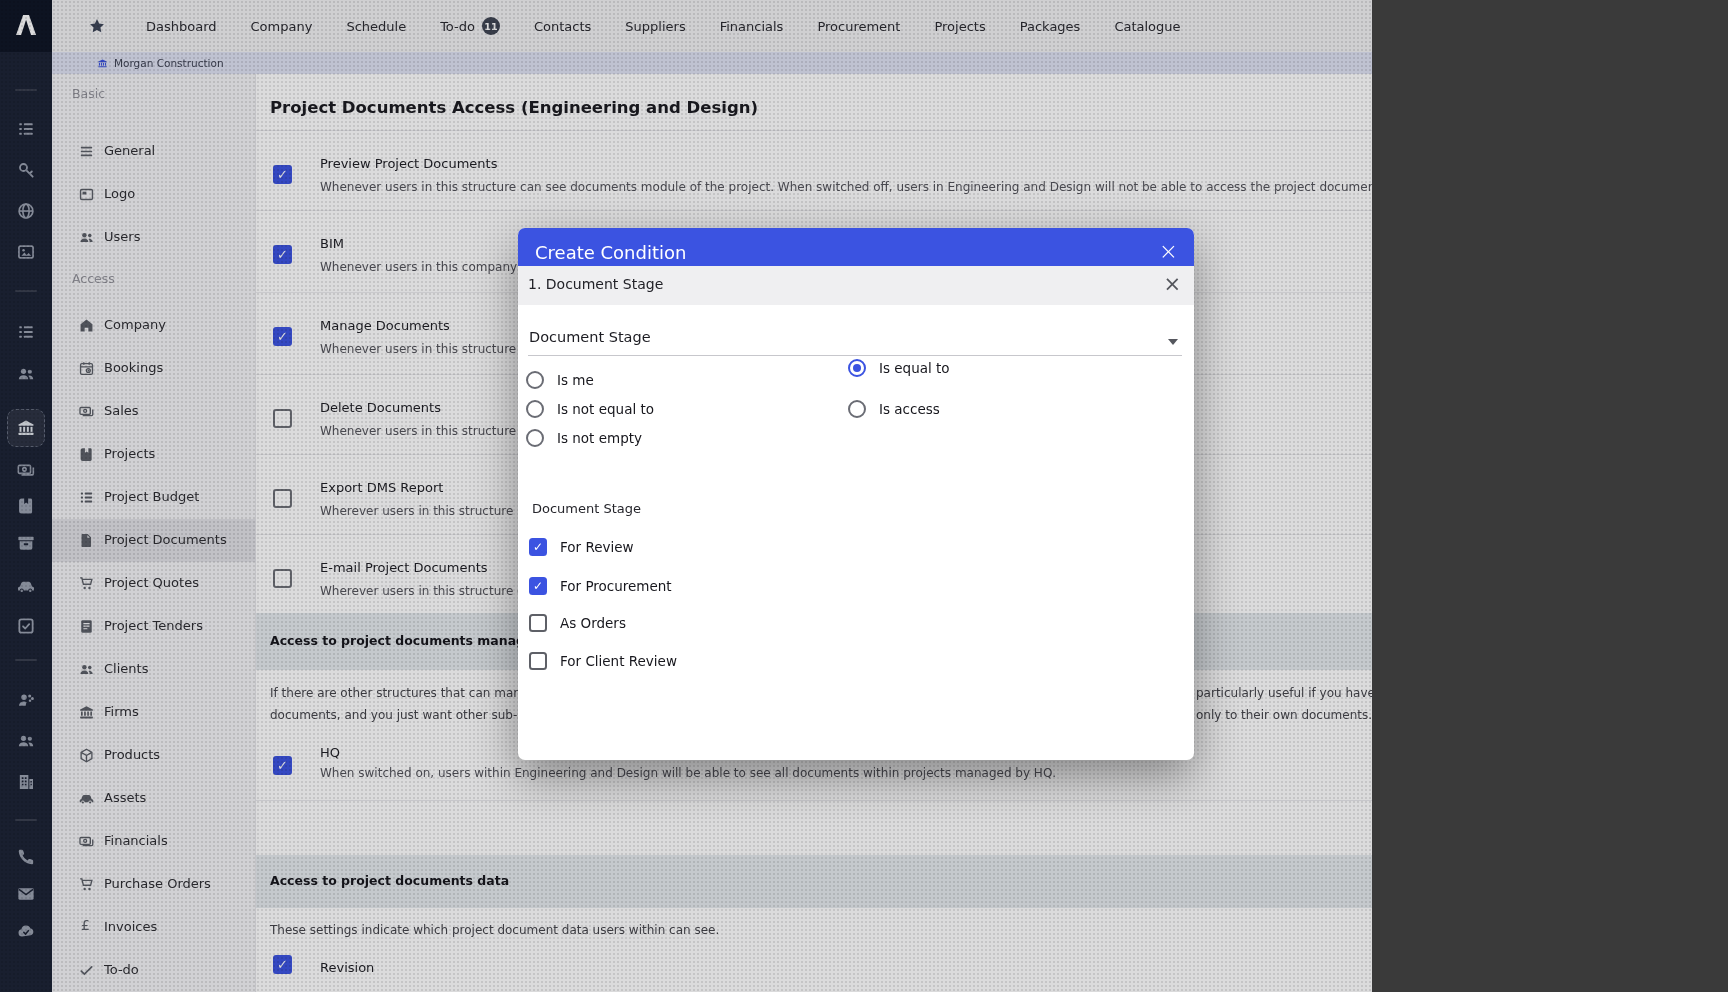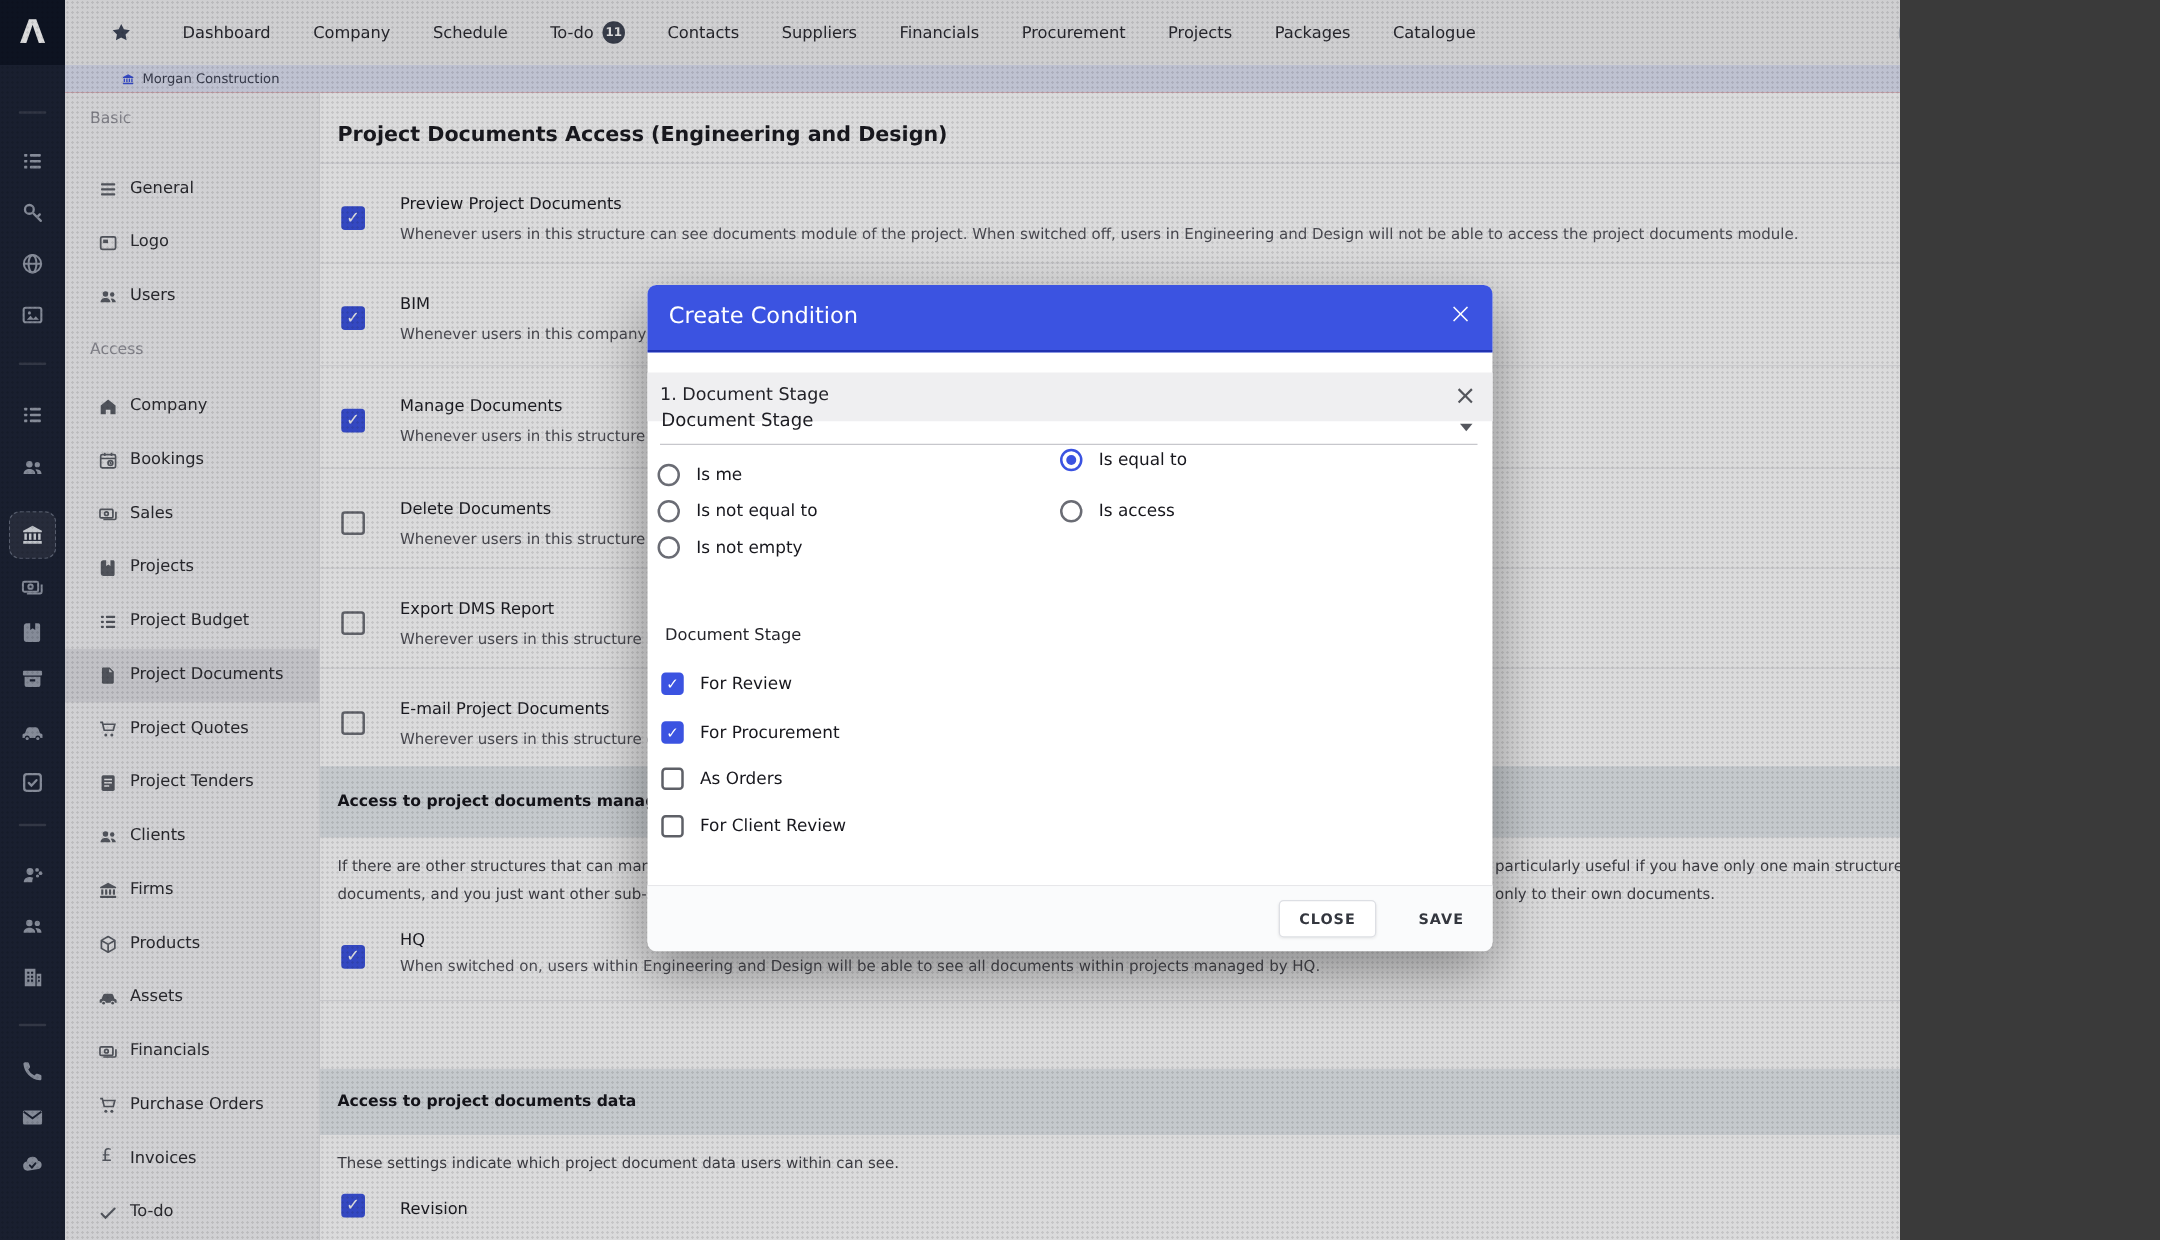--- a/index.html
+++ b/index.html
@@ -1,16 +1,16 @@
 <!DOCTYPE html>
 <html><head>
 <meta charset="utf-8">
 <style>
   html,body{margin:0;padding:0;background:#3a3a3a}
-  #screen{position:relative;width:1520px;height:992px;overflow:hidden;background:#ef4444;
+  #screen{position:relative;width:1372px;height:992px;overflow:hidden;background:#fdba74;
           font-family:"DejaVu Sans","Liberation Sans",sans-serif;-webkit-font-smoothing:antialiased}
   
   #rail{position:absolute;left:0;top:0;width:52px;height:992px;background:#1c2334;z-index:10}
   #logo{position:absolute;left:0;top:0;width:52px;height:52px;background:#0d1524;color:#fff;
         display:flex;align-items:center;justify-content:center;font-size:26px;font-weight:700;z-index:12}
   .rail-ic{position:absolute;left:16px;width:20px;height:20px;color:#9aa1b0;cursor:pointer}
   .rail-ic svg{width:20px;height:20px;display:block}
   .rail-div{position:absolute;left:15px;width:22px;height:2px;background:rgba(255,255,255,.13);border-radius:1px}
   .rail-sel{position:absolute;left:7px;width:38px;height:38px;border-radius:9px;box-sizing:border-box;
             background:rgba(255,255,255,.07);border:1px dashed rgba(170,180,200,.45);cursor:pointer}
@@ -63,21 +63,21 @@
   
   #backdrop{position:absolute;inset:0;z-index:40;background-color:rgba(15,16,22,.15);
             background-image:radial-gradient(rgba(0,0,0,.10) 1px, rgba(0,0,0,0) 1.15px);background-size:4px 4px}
   
   #modal{position:absolute;left:518px;top:228px;width:676px;height:532px;z-index:50;background:#fff;
          border-radius:7px;box-shadow:0 16px 45px rgba(0,0,0,.38)}
   #m-header{position:absolute;left:0;top:0;width:100%;height:54px;background:#3b53e1;border-radius:7px 7px 0 0;
             box-shadow:inset 0 -2px 0 rgba(8,20,130,.5)}
   #m-title{position:absolute;left:17px;top:14px;color:#fff;font-size:18px;font-weight:500}
   #m-close{position:absolute;right:16px;top:10px;color:#fff;font-size:23px;font-weight:300;cursor:pointer;line-height:1.2}
-  #cc-bar{position:absolute;left:0;top:70px;width:100%;height:39px;background:#efeff1}
+  #cc-bar{position:absolute;left:0;top:38px;width:100%;height:39px;background:#efeff1}
   #cc-title{position:absolute;left:10px;top:10px;font-size:14px;color:#222228}
   #cc-close{position:absolute;right:13px;top:6px;font-size:21px;color:#54565c;cursor:pointer;line-height:1.2}
   #sel-value{position:absolute;left:11px;top:101px;font-size:14.5px;color:#1c1c22;cursor:pointer}
   #sel-line{position:absolute;left:10px;right:12px;top:127px;height:1px;background:#c7c7cc}
   #sel-caret{position:absolute;right:16px;top:111px;width:0;height:0;border-left:5px solid transparent;
              border-right:5px solid transparent;border-top:6px solid #55575e;cursor:pointer}
   .opt{position:absolute;height:22px;display:flex;align-items:center;gap:13px;cursor:pointer}
   .radio{width:18px;height:18px;border-radius:50%;border:2px solid #6a6c74;box-sizing:border-box;position:relative;flex:none;background:#fff}
   .opt.selected .radio{border-color:#3b53e1}
   .opt.selected .radio::after{content:"";position:absolute;left:3px;top:3px;width:8px;height:8px;border-radius:50%;background:#3b53e1}
@@ -670,19 +670,15 @@
     </div>
     <div class="opt" style="left:11px;top:384px">
       <span class="mcb"></span>
       <span class="opt-label">As Orders</span>
     </div>
     <div class="opt" style="left:11px;top:422px">
       <span class="mcb"></span>
       <span class="opt-label">For Client Review</span>
     </div>
 
-    <div id="m-footer">
-      <div class="btn" id="btn-close">CLOSE</div>
-      <div class="btn" id="btn-save">SAVE</div>
-    </div>
   </div>
 
 </div>
 
 </body></html>

